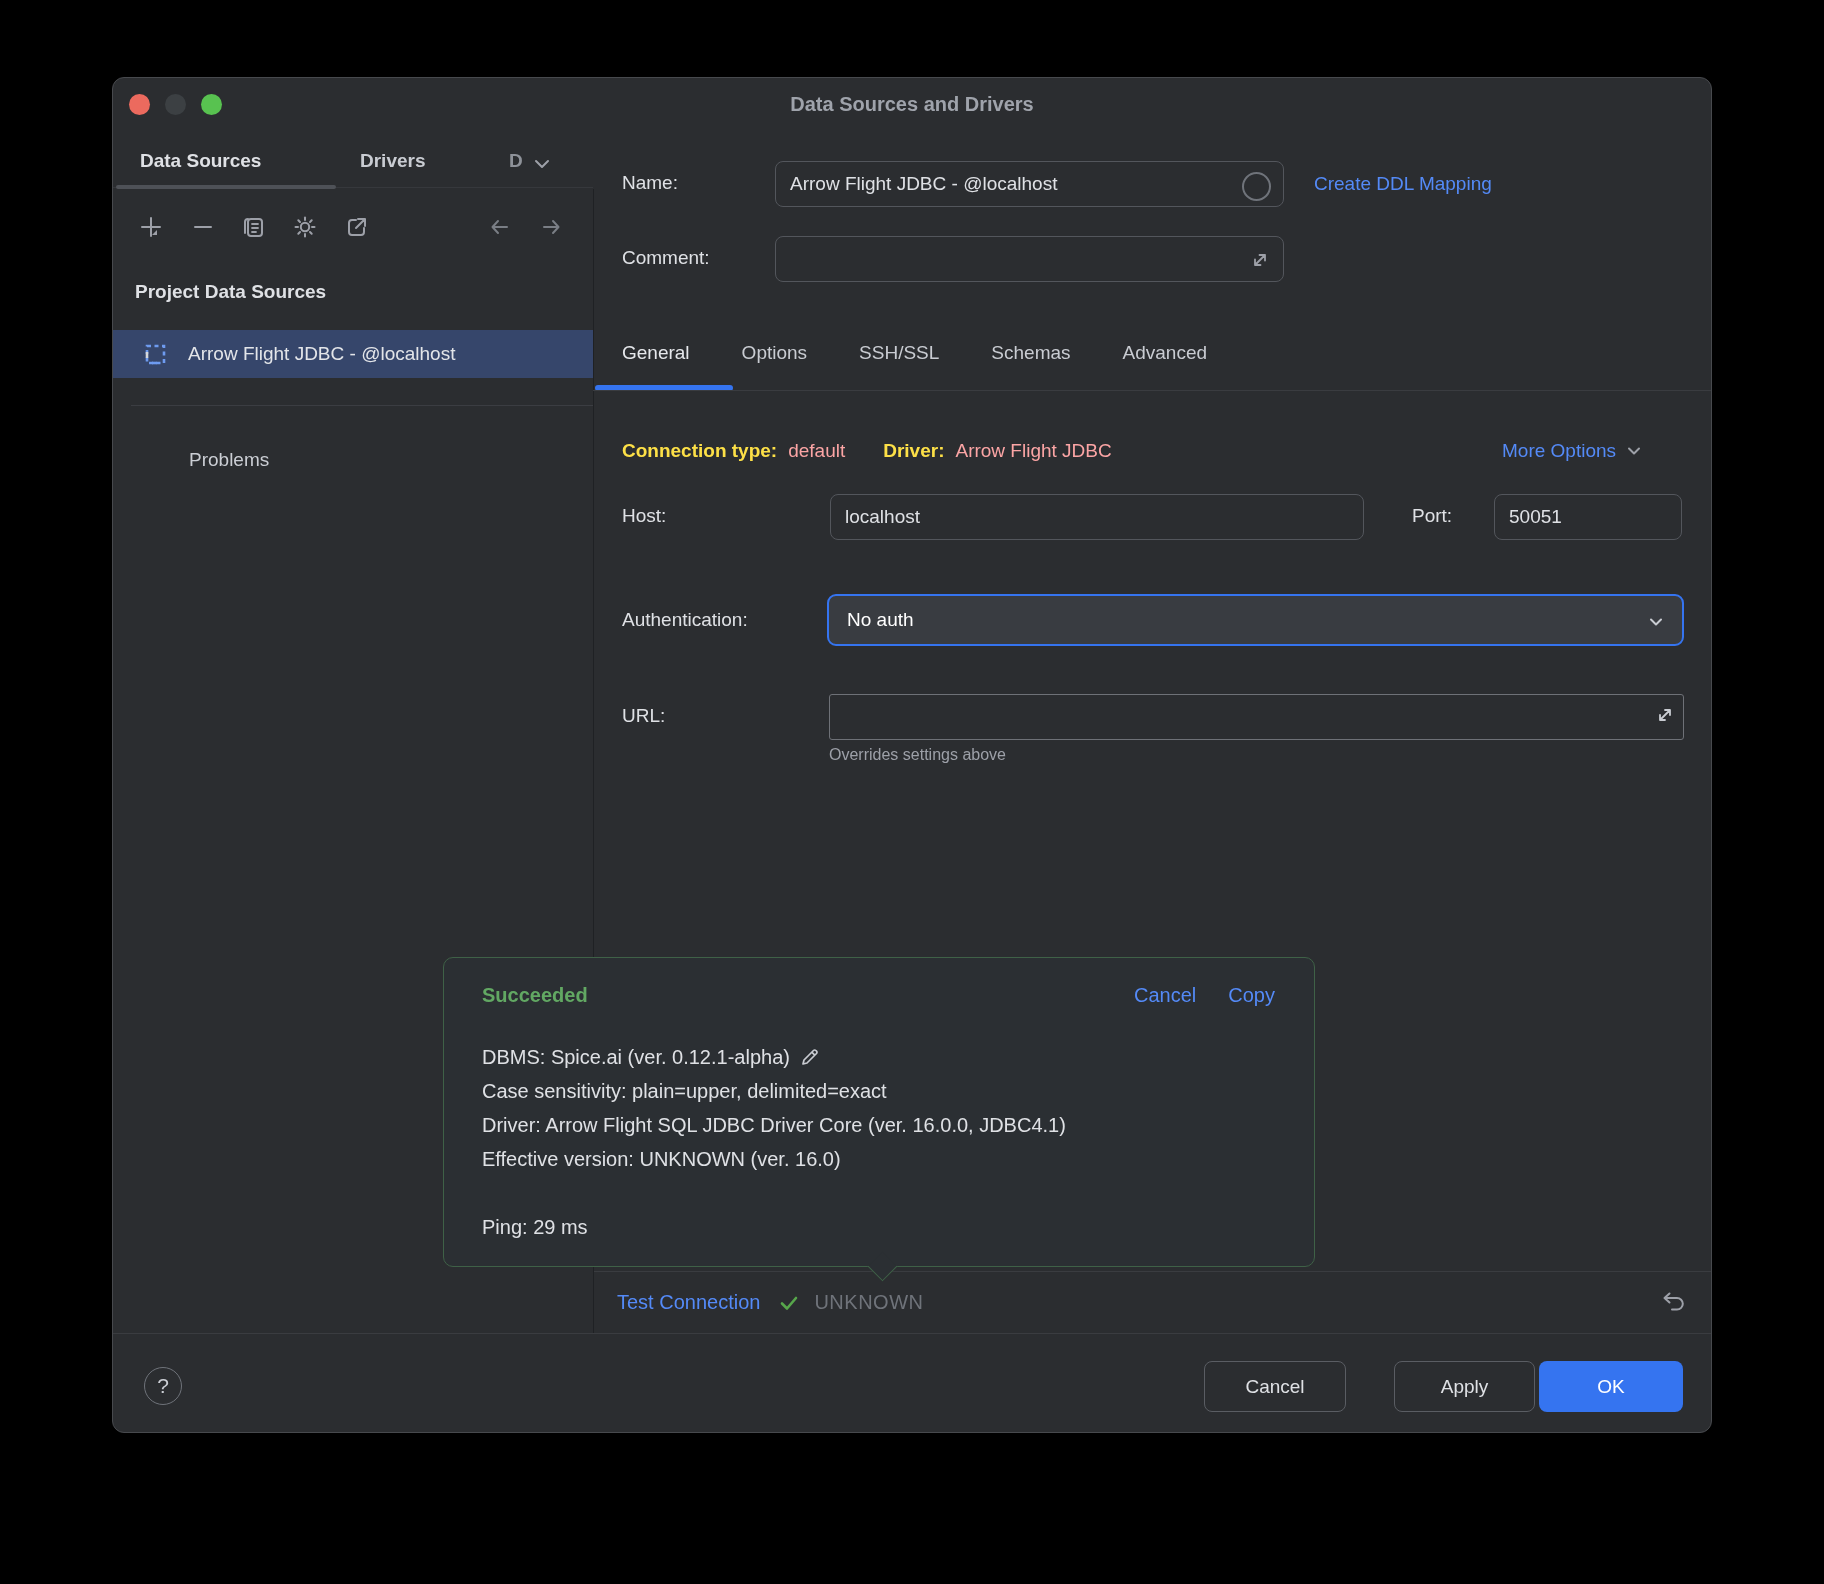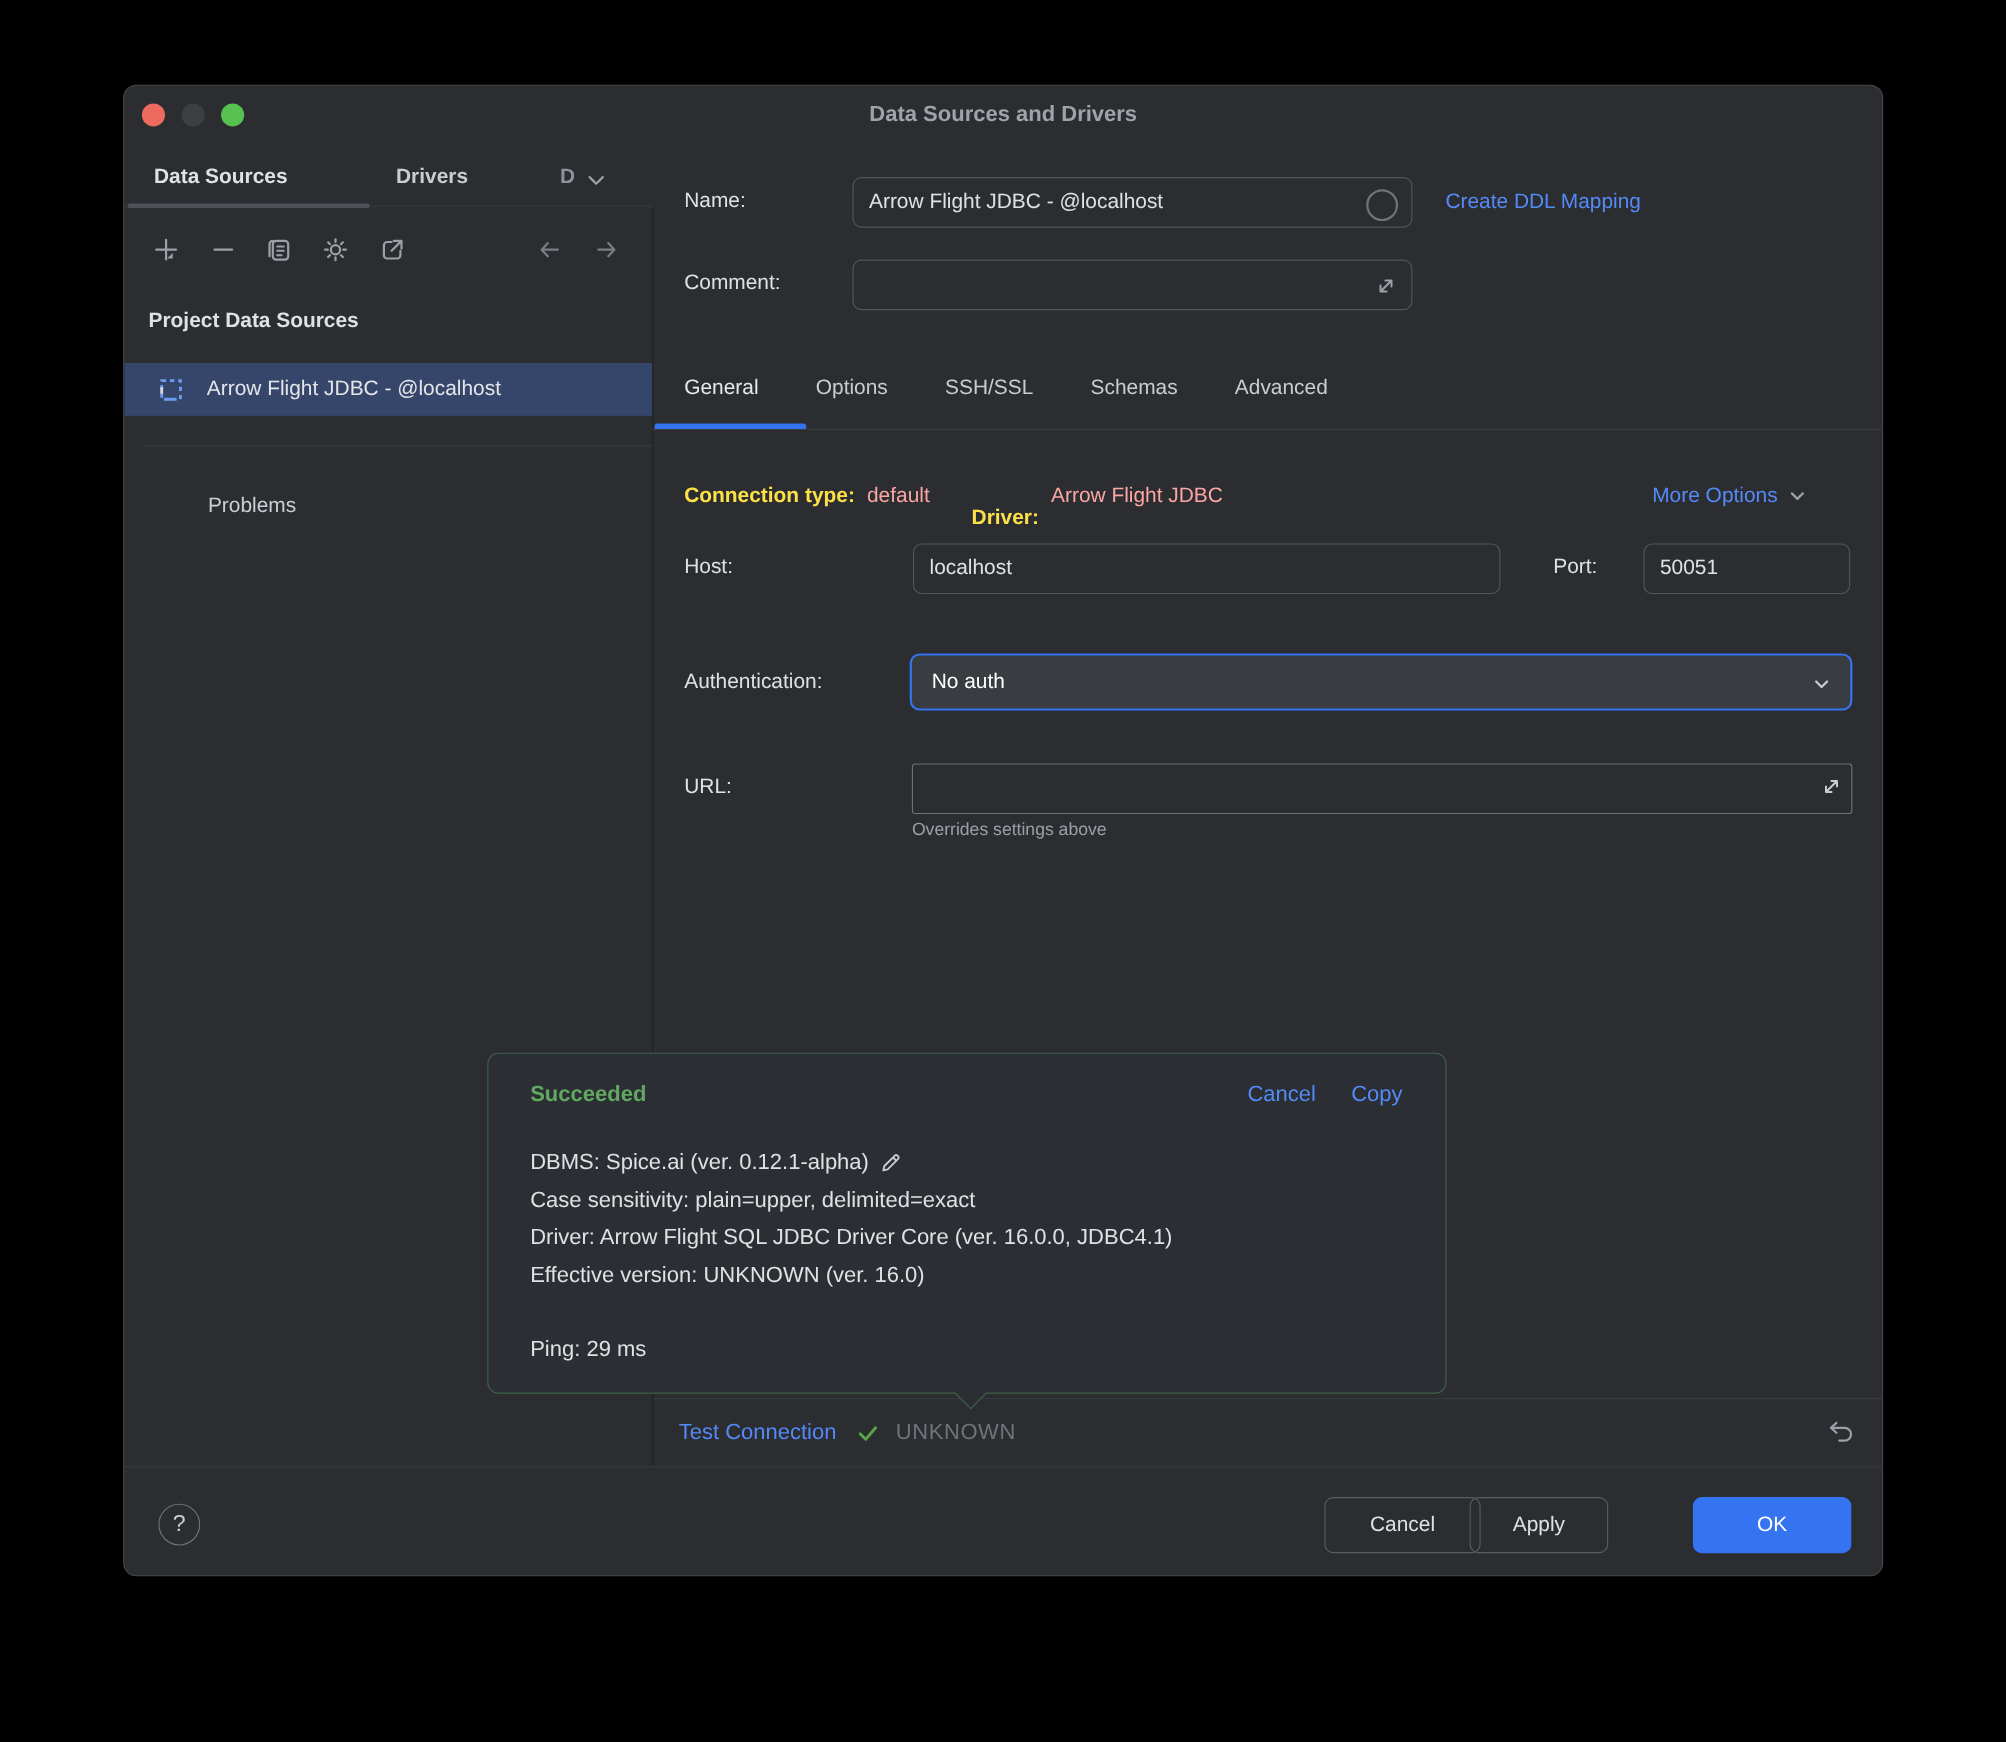--- a/index.html
+++ b/index.html
@@ -114,21 +114,21 @@
   .help-btn{
     position:absolute;left:31px;top:1289px;width:38px;height:38px;border:1px solid #6F737A;border-radius:50%;
     display:flex;align-items:center;justify-content:center;font-size:21px;color:#CBCED4;box-sizing:border-box;
   }
   .btn{
     position:absolute;top:1283px;height:51px;border-radius:8px;box-sizing:border-box;
     display:flex;align-items:center;justify-content:center;font-size:19px;color:#DFE1E5;
     border:1px solid #5A5D63;background:transparent;
   }
   .btn-cancel{left:1091px;width:142px;}
-  .btn-apply{left:1223px;width:126px;}
+  .btn-apply{left:1281px;width:141px;}
   .btn-ok{left:1426px;width:144px;background:#3574F0;border:none;color:#FFFFFF;}
   svg{display:block;}
 </style>
 </head>
 <body>
 
 <div class="window">
 
   <div class="titlebar">
     <div class="traffic">
@@ -252,21 +252,21 @@
     <span class="form-tab">SSH/SSL</span>
     <span class="form-tab">Schemas</span>
     <span class="form-tab">Advanced</span>
   </div>
   <div class="form-tab-indicator"></div>
   <div class="panel-divider"></div>
 
   <div class="conn-row">
     <span class="k">Connection type:</span>
     <span class="v" style="margin-left:11px;">default</span>
-    <span class="k" style="margin-left:38px;margin-top:20px;">Driver:</span>
+    <span class="k" style="margin-left:38px;">Driver:</span>
     <span class="v" style="margin-left:11px;">Arrow Flight JDBC</span>
   </div>
   <div class="more-options">
     <span>More Options</span>
     <svg width="20" height="20" viewBox="0 0 20 20">
         <path d="M5 7.5 L10 12.5 L15 7.5" fill="none" stroke="#9DA0A8" stroke-width="2" stroke-linecap="round" stroke-linejoin="round"></path>
       </svg>
   </div>
 
   <div class="lbl" style="left:509px;top:427px;">Host:</div>

